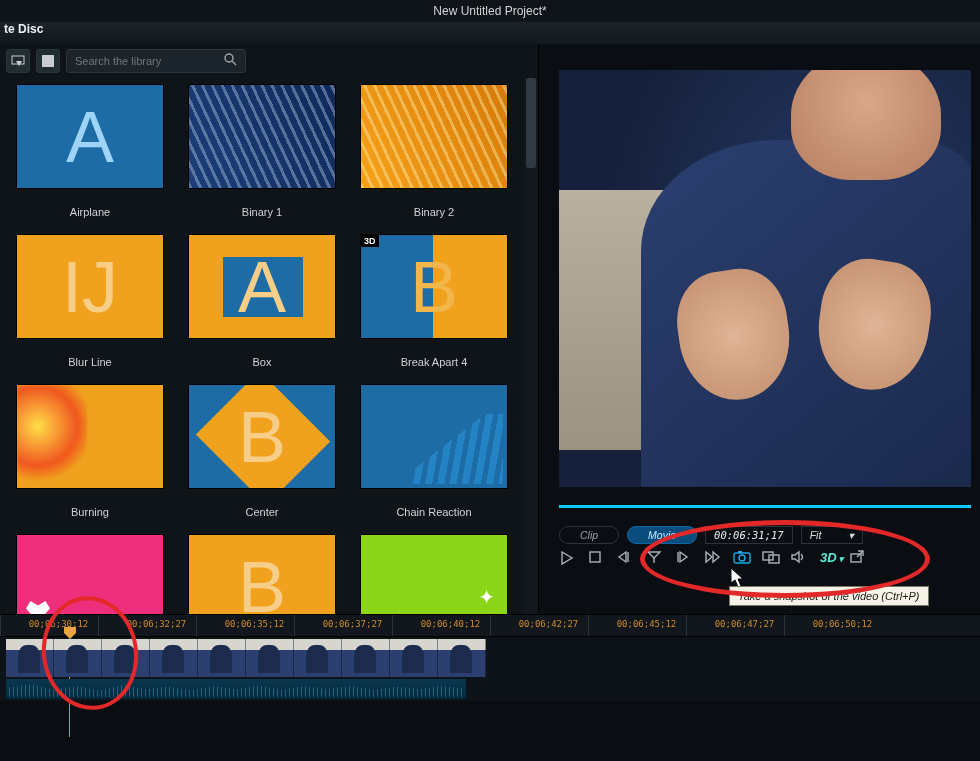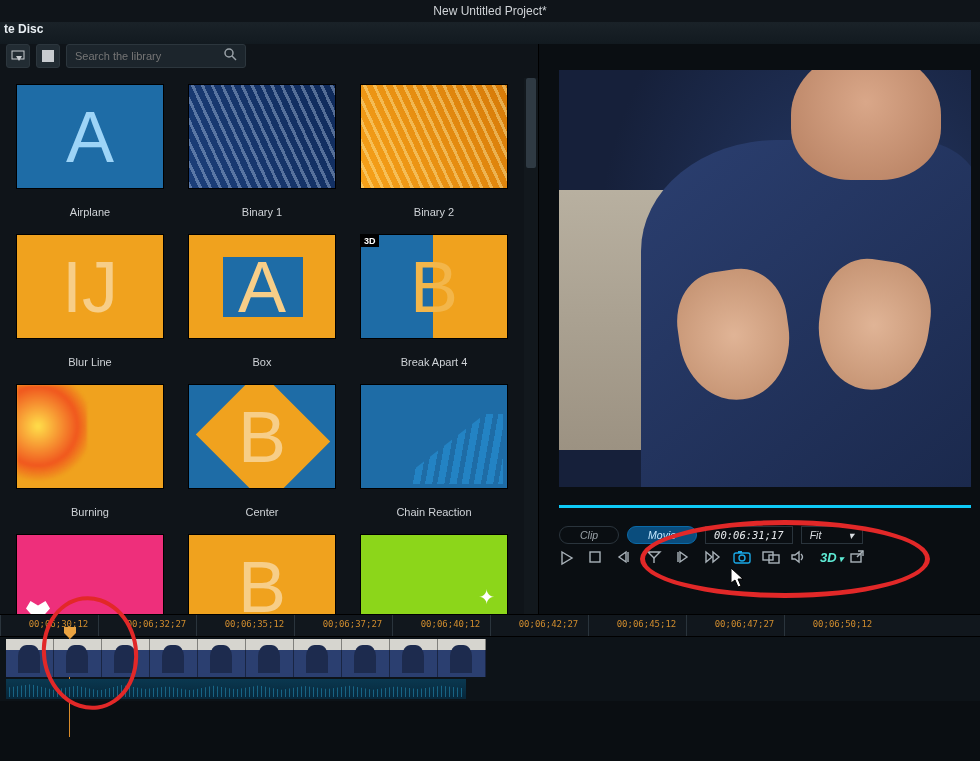--- a/index.html
+++ b/index.html
@@ -32,21 +32,21 @@
     height: 570px;
   }
   .library-pane {
     width: 545px;
     border-right: 1px solid #000;
     background: #0f1419;
     display: flex; flex-direction: column;
   }
   .lib-toolbar {
     height: 34px;
-    display: flex; align-items: flex-start; gap: 6px;
+    display: flex; align-items: center; gap: 6px;
     padding: 0 6px;
   }
   .icon-btn {
     width: 24px; height: 24px;
     background: #222c33;
     border: 1px solid #2c363d;
     border-radius: 3px;
     display: flex; align-items: center; justify-content: center;
     cursor: pointer;
     color: #cfd3d7;
@@ -526,20 +526,21 @@
               <polyline points="9,1 14,1 14,6" fill="none" stroke="currentColor" stroke-width="1.4"></polyline>
               <line x1="14" y1="1" x2="8" y2="7" stroke="currentColor" stroke-width="1.4"></line>
             </svg>
         </span>
 
         <div class="cursor-arrow">
           <svg width="14" height="20" viewBox="0 0 14 20">
               <polygon points="0,0 0,15 4,12 7,19 10,18 7,11 12,11" fill="#fff" stroke="#000" stroke-width="1"></polygon>
             </svg>
         </div>
+        <div class="tooltip-box">Take a snapshot of the video (Ctrl+P)</div>
       </div>
     </div>
   </div>
 </div>
 
 <div class="timeline">
   <div class="tl-ruler" id="tl-ruler">
       <div class="tl-tick">00;06;30;12</div>
       <div class="tl-tick">00;06;32;27</div>
       <div class="tl-tick">00;06;35;12</div>

